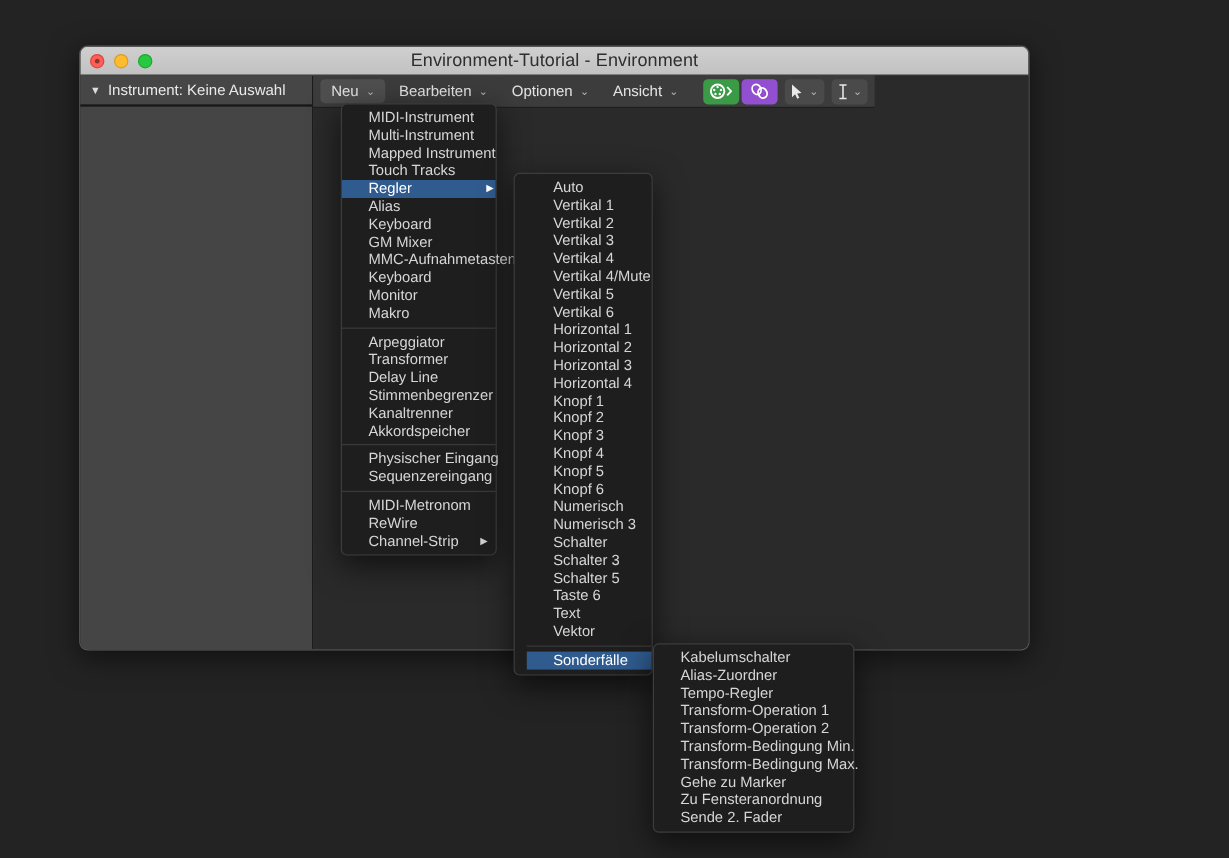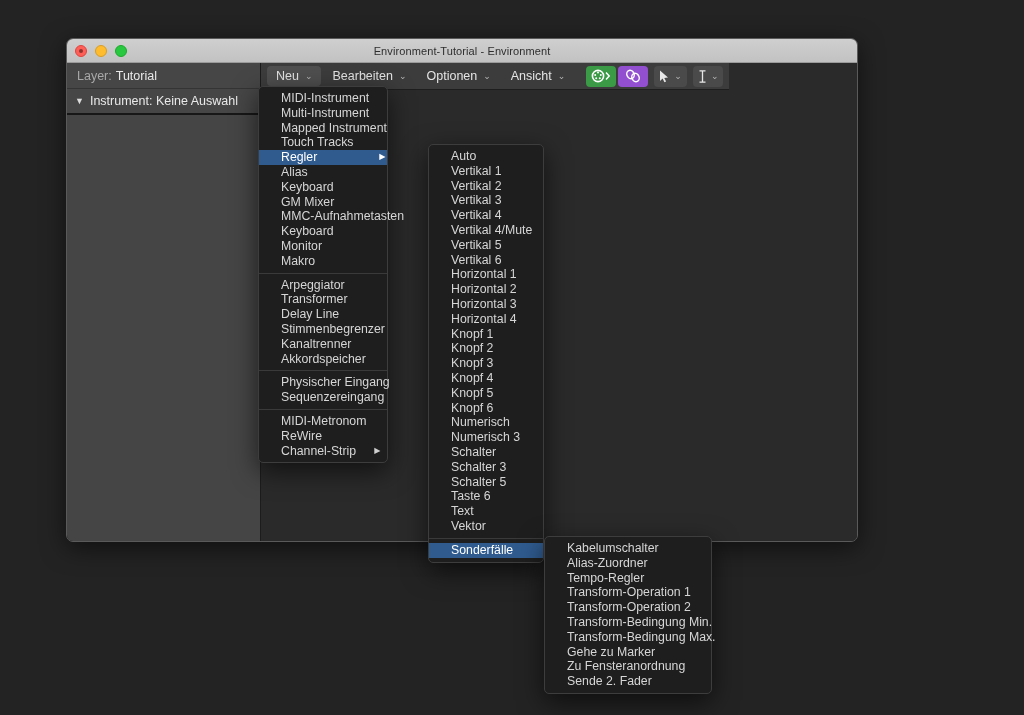--- a/index.html
+++ b/index.html
@@ -29,21 +29,21 @@
     border-bottom: 1px solid #9b9b9b;
     display: flex; align-items: center; justify-content: center;
   }
   .traffic { position: absolute; left: 8px; top: 6px; display: flex; gap: 8px; }
   .tl { width: 12px; height: 12px; border-radius: 50%; }
   .tl.red { background: #ff5f57; border: 1px solid #e0443e; }
   .tl.yellow { background: #febc2e; border: 1px solid #d89e24; }
   .tl.green { background: #28c840; border: 1px solid #1aab29; }
   .tl .dot { width: 4px; height: 4px; background: rgba(0,0,0,.45); border-radius: 50%;
              margin: 3px auto 0; }
-  .wtitle { font-size: 11px; color: #2e2e2e; letter-spacing: .1px; }
+  .wtitle { font-size: 15px; color: #2e2e2e; letter-spacing: .1px; }
 
   .wbody { position: absolute; left: 0; top: 24px; right: 0; bottom: 0;
            display: flex; border-bottom-left-radius: 6px; border-bottom-right-radius: 6px; }
 
   
   .inspector { width: 194px; background: #2c2c2c; border-right: 1px solid #1c1c1c;
                border-bottom-left-radius: 6px; display: flex; flex-direction: column; }
   .insp-row { height: 26px; display: flex; align-items: center; padding: 0 10px;
               background: #464646; border-bottom: 1px solid #343434; font-size: 12.5px; }
   .insp-row .lbl { color: #a8a8a8; }
@@ -84,22 +84,22 @@
     z-index: 50;
   }
   .mitem { height: 14.8px; display: flex; align-items: center;
            padding: 0 10px 0 22px; color: #d6d6d6; font-size: 12.3px;
            white-space: nowrap; line-height: 14.8px; }
   .mitem.sel { background: #2f5b8f; color: #ffffff; gap: 44px; }
   .mitem .arrow { margin-left: auto; font-size: 8px; color: #cfcfcf; padding-left: 18px; }
   .mitem.sel .arrow { color: #ffffff; }
   .msep { height: 1px; background: #3a3a3a; margin: 4px 0; }
 
-  #menu-new      { left: 258px; top: 86px;  width: 130px; }
-  #menu-regler   { left: 428px; top: 144px; width: 116px; }
+  #menu-new      { left: 284px; top: 86px;  width: 130px; }
+  #menu-regler   { left: 428px; top: 144px; width: 116px; padding-left: 10px; }
   #menu-special  { left: 544px; top: 536px; width: 168px; }
 </style>
 </head>
 <body>
 
 <div id="root">
 
   <div class="window">
 
     <div class="titlebar">
@@ -109,24 +109,20 @@
           </div>
         <div class="tl yellow"></div>
         <div class="tl green"></div>
       </div>
       <div class="wtitle">Environment-Tutorial - Environment</div>
     </div>
 
     <div class="wbody">
 
       <div class="inspector">
-        <div class="insp-row">
-          <span class="lbl">Layer:</span>
-          <span class="val">Tutorial</span>
-        </div>
         <div class="insp-row2">
           <span class="tri">▼</span>
           <span class="txt">Instrument: Keine Auswahl</span>
         </div>
         <div class="insp-fill"></div>
       </div>
 
       <div class="mainpane">
         <div class="toolbar">
 

